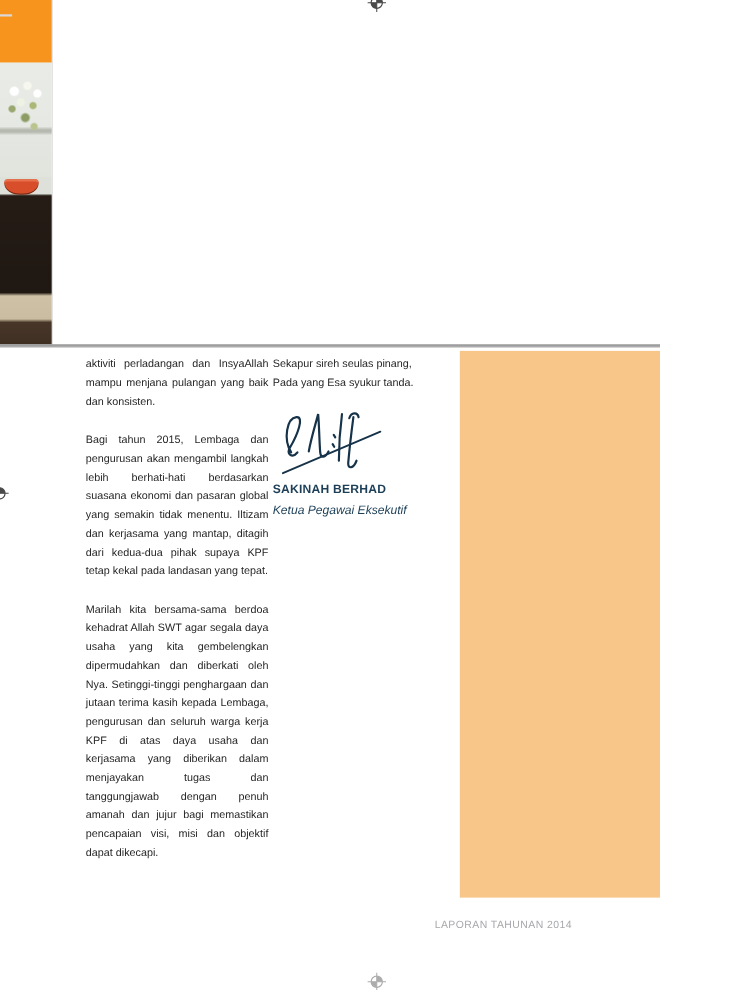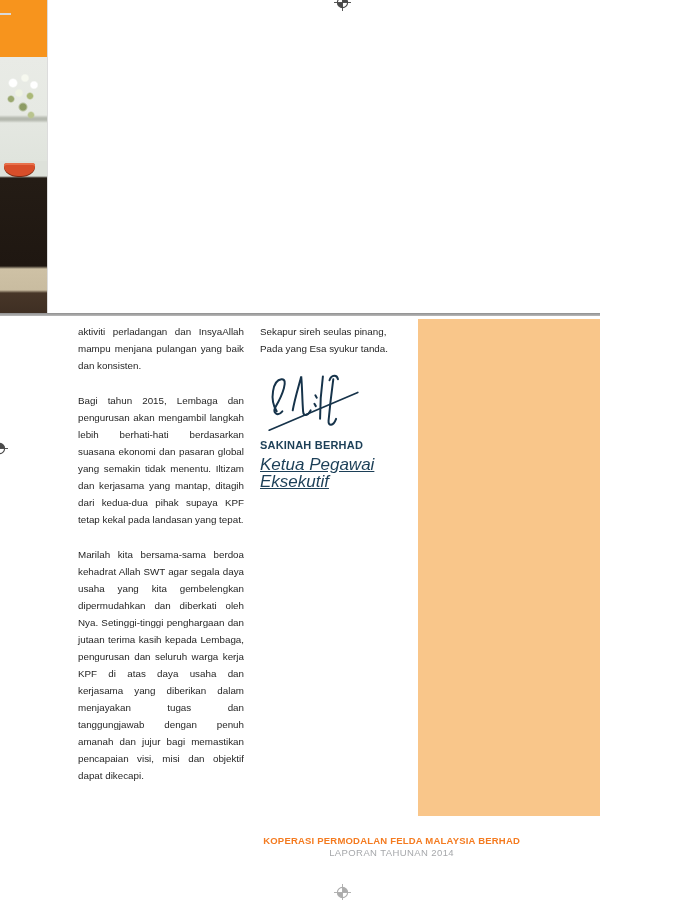--- a/index.html
+++ b/index.html
@@ -40,26 +40,26 @@
     box-shadow:inset 0 2px 0 #e8714c, 0 1px 0 #7a2c16;
   }
   
   .rule{position:absolute;left:0;top:313px;width:684px;height:3px;
     background:linear-gradient(180deg,#8f8f8f 0,#b9b9b9 100%);}
   
   .panel{position:absolute;left:418px;top:319px;width:266px;height:497px;background:#F9C68A;}
   
   .col1{position:absolute;left:78px;top:323px;width:166px;font-size:9.8px;line-height:17px;color:#262626;}
   .col1 p{margin:0 0 18px 0;text-align:justify;}
-  .col2{position:absolute;left:260px;top:323px;width:158px;font-size:9.8px;line-height:17px;color:#262626;}
+  .col2{position:absolute;left:248px;top:323px;width:158px;font-size:9.8px;line-height:17px;color:#262626;}
   .poem-line{white-space:nowrap;}
   .closing{margin-top:24px;}
   .signature{display:block;margin:10px 0 0 2px;}
   .sig-name{margin-top:4px;font-size:11px;font-weight:bold;color:#1C3F57;letter-spacing:.2px;}
-  .sig-title{font-size:17px;font-style:italic;color:#1C3F57;margin-top:2px;text-decoration:underline;}
+  .sig-title{font-size:11px;font-style:italic;color:#1C3F57;margin-top:2px;}
   
   .footer-text{position:absolute;right:80px;top:835px;text-align:right;line-height:11px;}
   .footer-org{font-size:9.5px;font-weight:bold;color:#F47B20;letter-spacing:.2px;}
   .footer-report{font-size:9.5px;color:#A6A8AB;letter-spacing:.4px;margin-top:1px;text-align:center;}
   .footer-divider{position:absolute;left:609px;top:837px;width:1px;height:21px;background:#c9cacb;}
   .page-number{position:absolute;left:614px;top:839px;font-size:11.5px;font-weight:bold;color:#58595B;}
   
   .regmark{position:absolute;width:17px;height:17px;}
   .regmark.top{left:334px;top:-6px;}
   .regmark.bottom{left:334px;top:884px;opacity:.45;}
@@ -111,21 +111,20 @@
         <path d="M74 13 C72 28 70 46 69 57 C68.5 63 74 63 77 55"></path>
         <path d="M6 67 L100 27" stroke-width="1.8"></path>
       </g>
     </svg>
 
     <div class="sig-name">SAKINAH BERHAD</div>
     <div class="sig-title">Ketua Pegawai Eksekutif</div>
   </div>
 
   <div class="footer-text">
-    <div class="footer-org">KOPERASI PERMODALAN FELDA MALAYSIA BERHAD</div>
     <div class="footer-report">LAPORAN TAHUNAN 2014</div>
   </div>
   <div class="footer-divider"></div>
   <div class="page-number">7</div>
 
   <svg class="regmark top" viewBox="0 0 20 20">
     <circle cx="10" cy="10" r="6" fill="none" stroke="#4a4a4a" stroke-width="1.3"></circle>
     <path d="M10 0 V20 M0 10 H20" stroke="#4a4a4a" stroke-width="1.1"></path>
     <path d="M10 10 L10 4 A6 6 0 0 1 16 10 Z" fill="#4a4a4a"></path>
     <path d="M10 10 L10 16 A6 6 0 0 1 4 10 Z" fill="#4a4a4a"></path>

